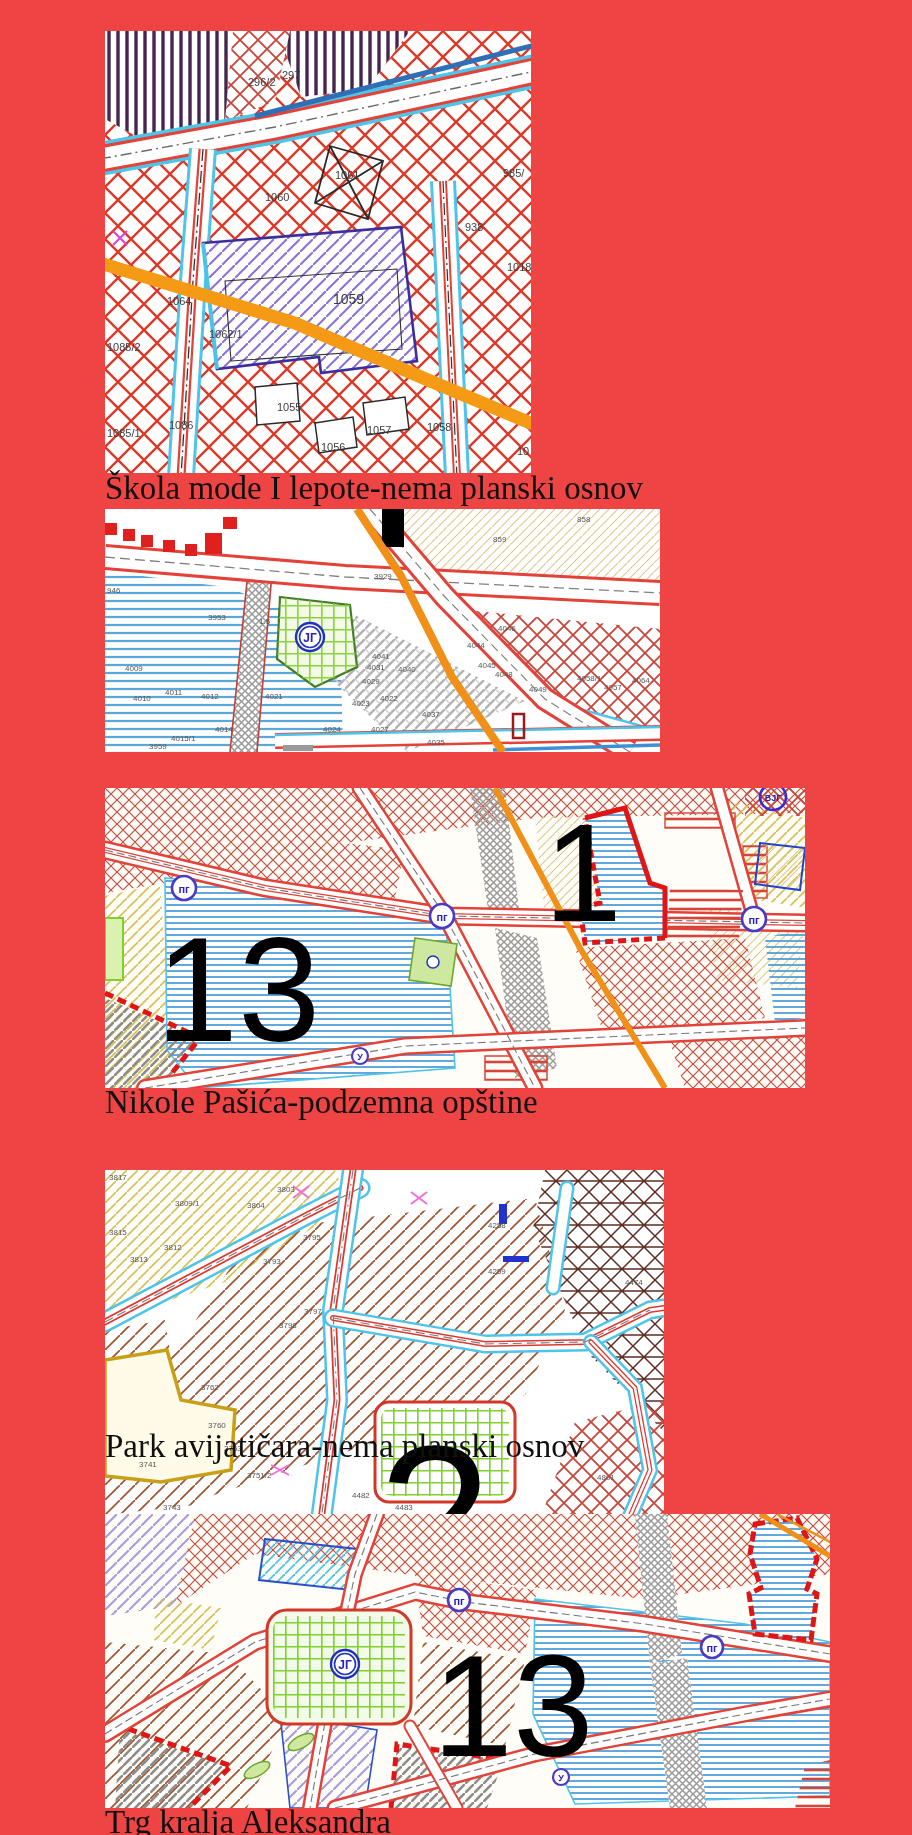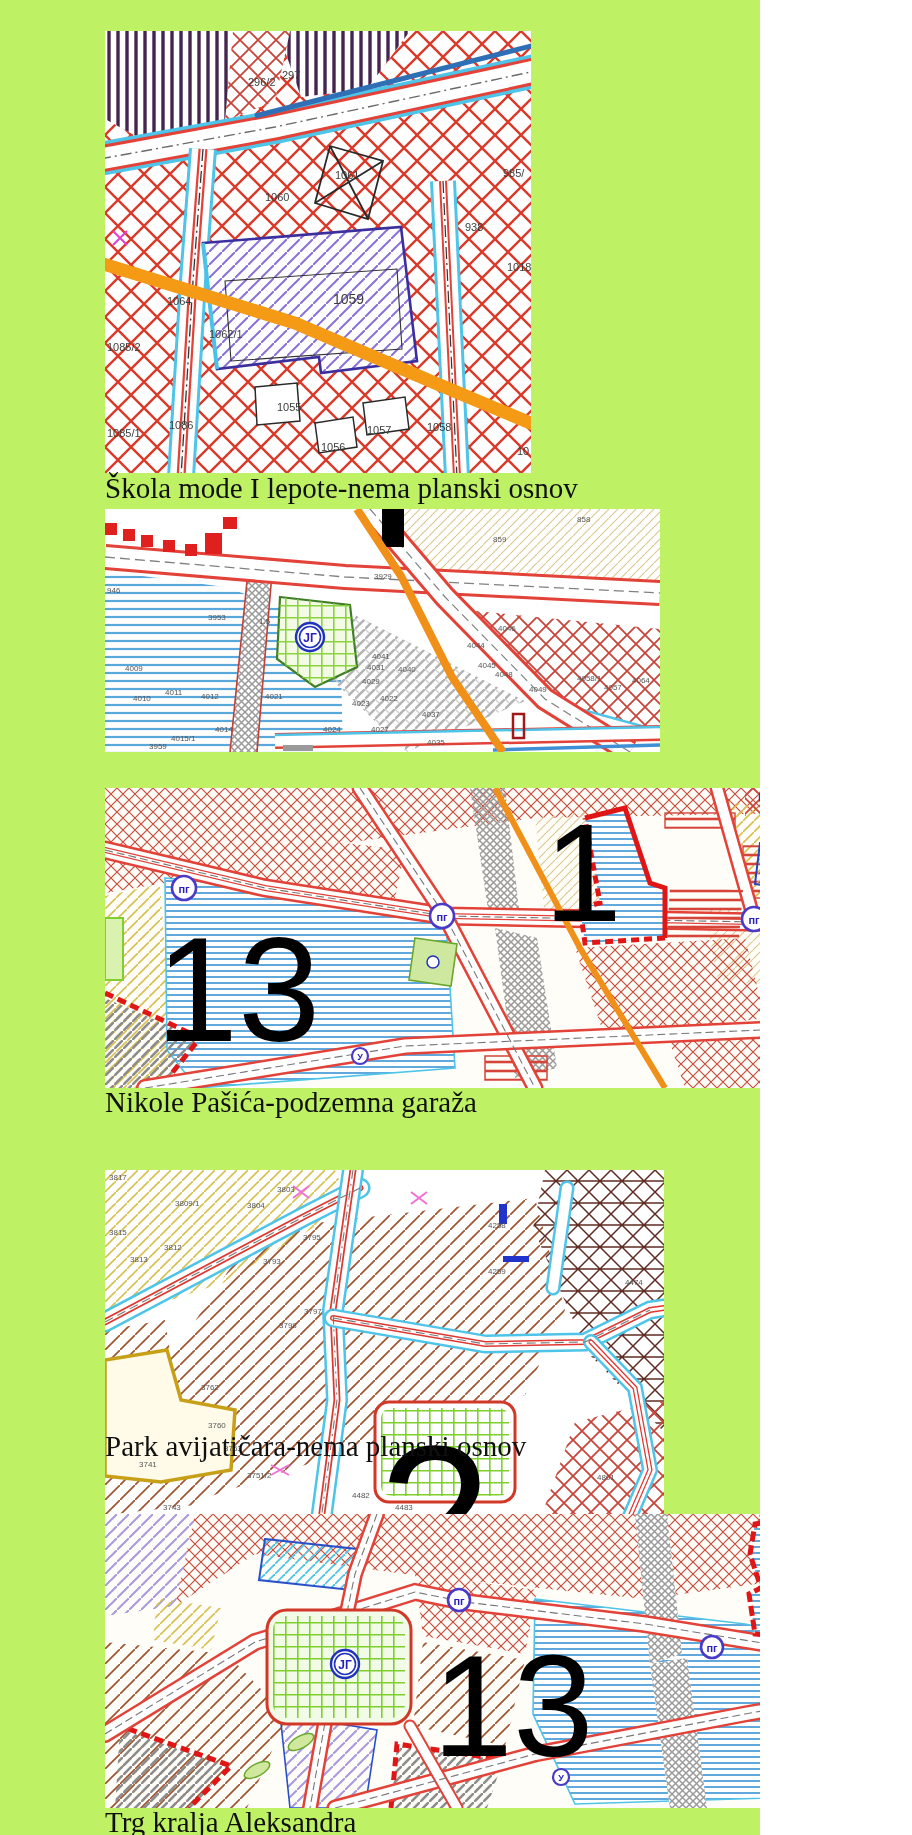--- a/index.html
+++ b/index.html
@@ -1,19 +1,19 @@
 <!DOCTYPE html>
 <html><head>
 <meta charset="utf-8">
 <style>
   html,body{margin:0;padding:0;background:#fff;}
-  .page{position:relative;width:760px;height:1835px;background:#bef264;overflow:hidden;
+  .page{position:relative;width:912px;height:1835px;background:#ef4444;overflow:hidden;
         font-family:"Liberation Serif",serif;}
   .fig{position:absolute;}
-  .cap{position:absolute;left:105px;font-size:29px;line-height:32px;color:#101010;white-space:nowrap;}
+  .cap{position:absolute;left:105px;font-size:33px;line-height:32px;color:#101010;white-space:nowrap;}
   .u-line{border-bottom:3px solid #000;padding-right:232px;}
   svg{display:block;}
   .lbl{font-family:"Liberation Sans",sans-serif;font-size:11px;fill:#3c3c3c;}
   .lbl3{font-family:"Liberation Sans",sans-serif;font-size:8px;fill:#555;}
   .big{font-family:"Liberation Sans",sans-serif;fill:#000;}
   .mkr{font-family:"Liberation Sans",sans-serif;fill:#2a22b8;font-weight:bold;}
 </style>
 </head>
 <body>
 
@@ -327,21 +327,21 @@
       <g>
         <circle cx="255" cy="268" r="8" fill="#fff" stroke="#4a3ac8" stroke-width="2.2"></circle>
         <text class="mkr" x="255" y="272" font-size="9" text-anchor="middle">У</text>
       </g>
     </g>
 
     <text class="big" x="133" y="253" font-size="148" text-anchor="middle">13</text>
     <text class="big" x="478" y="133" font-size="140" text-anchor="middle">1</text>
   </svg>
   </div>
-  <div class="cap" style="top:1086px;">Nikole Pašića-podzemna garaža</div>
+  <div class="cap" style="top:1086px;">Nikole Pašića-podzemna opštine</div>
 
   <div class="fig" style="left:105px;top:1170px;">
   <svg width="559" height="358" viewBox="0 0 559 358">
     <rect x="0" y="0" width="559" height="358" fill="#fff"></rect>
     <g>
       <polygon points="0,0 230,0 245,35 120,112 0,152" fill="url(#pYelD)"></polygon>
       <polygon points="150,60 430,28 460,140 420,225 200,295 88,332 58,200" fill="url(#pBrownD)"></polygon>
       <polygon points="0,160 60,150 90,335 0,345" fill="url(#pBrownD)"></polygon>
       <polygon points="440,0 559,0 559,262 482,182 428,58" fill="url(#pMarX)"></polygon>
       <polygon points="470,252 559,230 559,358 432,358" fill="url(#pRedXm)"></polygon>

